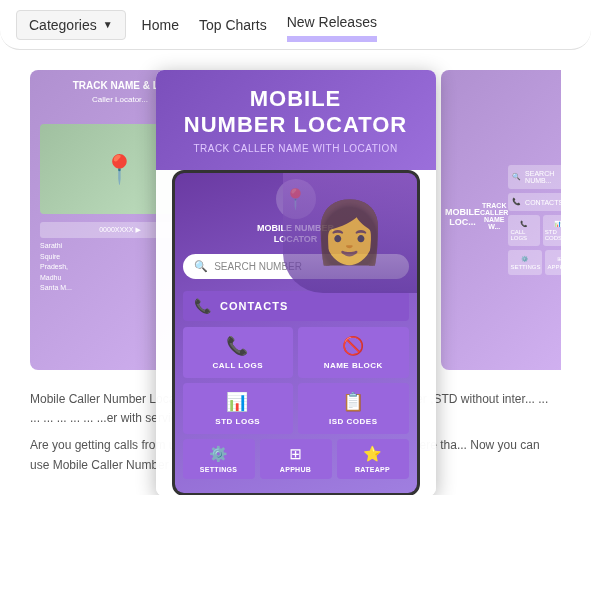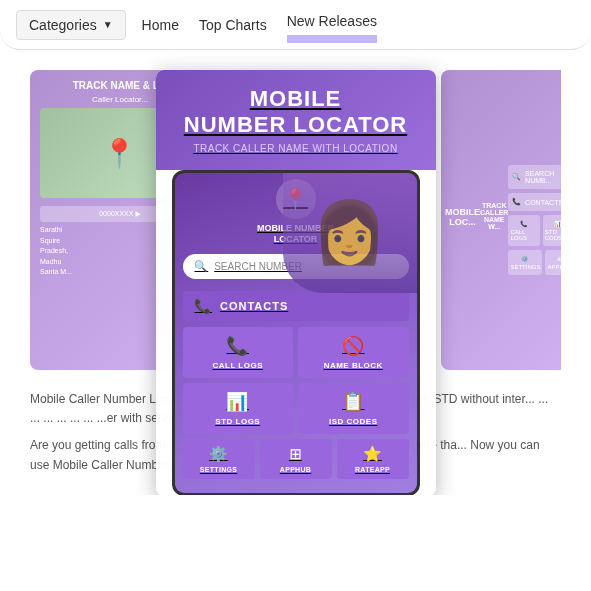--- a/index.html
+++ b/index.html
@@ -41,21 +41,21 @@
       font-size: 14px;
       color: #333;
       text-decoration: none;
       margin-right: 20px;
       cursor: pointer;
       padding: 6px 0;
     }
     .nav-link.active {
       color: #333;
       font-weight: 500;
-      border-bottom: 8px solid #c4b5fd;
+      border-bottom: 6px solid #c4b5fd;
     }
 
     
     .main-content {
       position: relative;
       padding: 20px 30px;
       overflow: hidden;
     }
 
     
@@ -71,21 +71,20 @@
       position: absolute;
       top: 0;
       left: 50%;
       transform: translateX(-50%);
       width: 280px;
       background: rgba(255,255,255,0.97);
       border-radius: 8px;
       box-shadow: 0 4px 20px rgba(0,0,0,0.3);
       overflow: hidden;
       z-index: 10;
-      text-decoration: underline;
     }
 
     .modal-header {
       background: linear-gradient(135deg, #7b4fbb 0%, #9b6fdb 100%);
       padding: 16px;
       text-align: center;
     }
 
     .modal-title {
       color: #fff;
@@ -371,21 +370,21 @@
       font-weight: bold;
       text-transform: uppercase;
       text-align: center;
       margin-bottom: 4px;
     }
 
     .left-subtitle {
       color: #fff;
       font-size: 8px;
       text-align: center;
-      margin-bottom: 4px;
+      margin-bottom: 20px;
     }
 
     .left-map {
       width: 100%;
       height: 90px;
       background: linear-gradient(135deg, #a0c0a0, #c0e0c0);
       border-radius: 4px;
       margin-bottom: 8px;
       display: flex;
       align-items: center;

